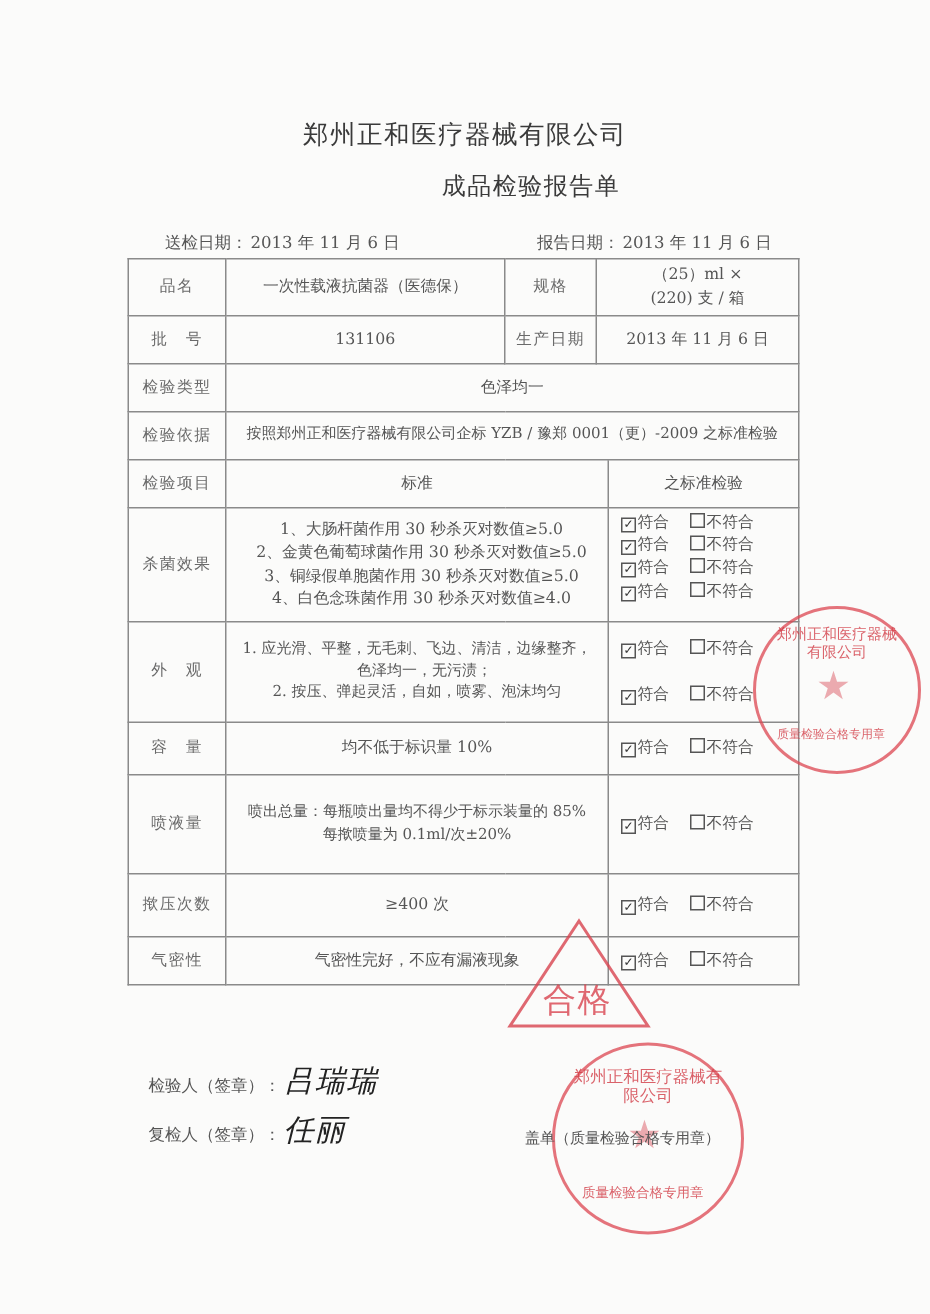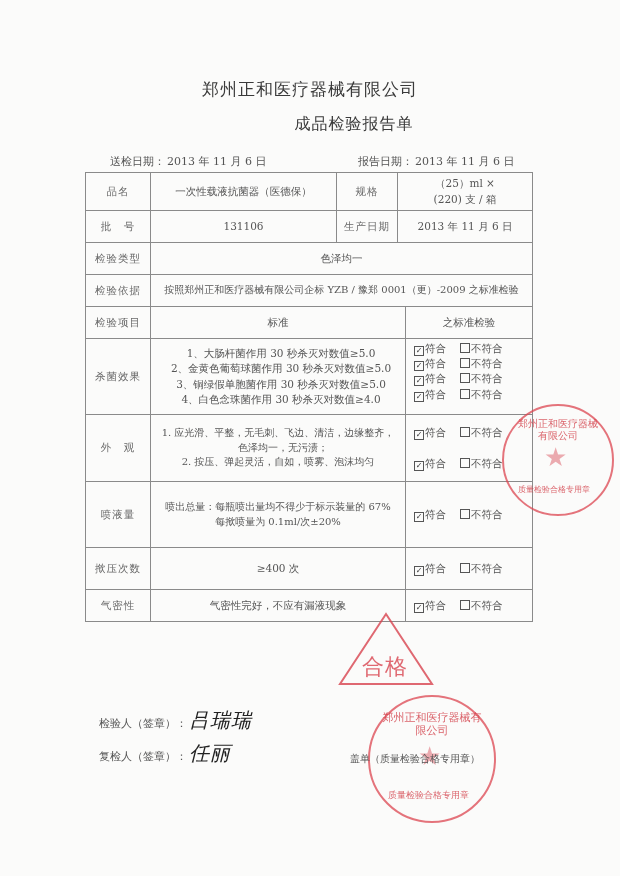--- a/index.html
+++ b/index.html
@@ -106,25 +106,32 @@
       <div>1. 应光滑、平整，无毛刺、飞边、清洁，边缘整齐，</div>
       <div>　色泽均一，无污渍；</div>
       <div>2. 按压、弹起灵活，自如，喷雾、泡沫均匀</div>
     </td>
     <td>
       <div class="res-line" style="margin-bottom:16px"><span class="chk">✓</span><span>符合</span><span class="gap"></span><span class="chk"></span><span>不符合</span></div>
       <div class="res-line"><span class="chk">✓</span><span>符合</span><span class="gap"></span><span class="chk"></span><span>不符合</span></div>
     </td>
   </tr>
 
+  <tr style="height:35px">
+    <td class="lbl">容　量</td>
+    <td colspan="3">均不低于标识量 10%</td>
+    <td>
+      <div class="res-line"><span class="chk">✓</span><span>符合</span><span class="gap"></span><span class="chk"></span><span>不符合</span></div>
+    </td>
+  </tr>
 
   <tr style="height:66px">
     <td class="lbl">喷液量</td>
     <td colspan="3" class="left std-list" style="font-size:10px">
-      <div>喷出总量：每瓶喷出量均不得少于标示装量的 67%</div>
+      <div>喷出总量：每瓶喷出量均不得少于标示装量的 85%</div>
       <div>每揿喷量为 0.1ml/次±20%</div>
     </td>
     <td>
       <div class="res-line"><span class="chk">✓</span><span>符合</span><span class="gap"></span><span class="chk"></span><span>不符合</span></div>
     </td>
   </tr>
 
   <tr style="height:42px">
     <td class="lbl">揿压次数</td>
     <td colspan="3">≥400 次</td>

